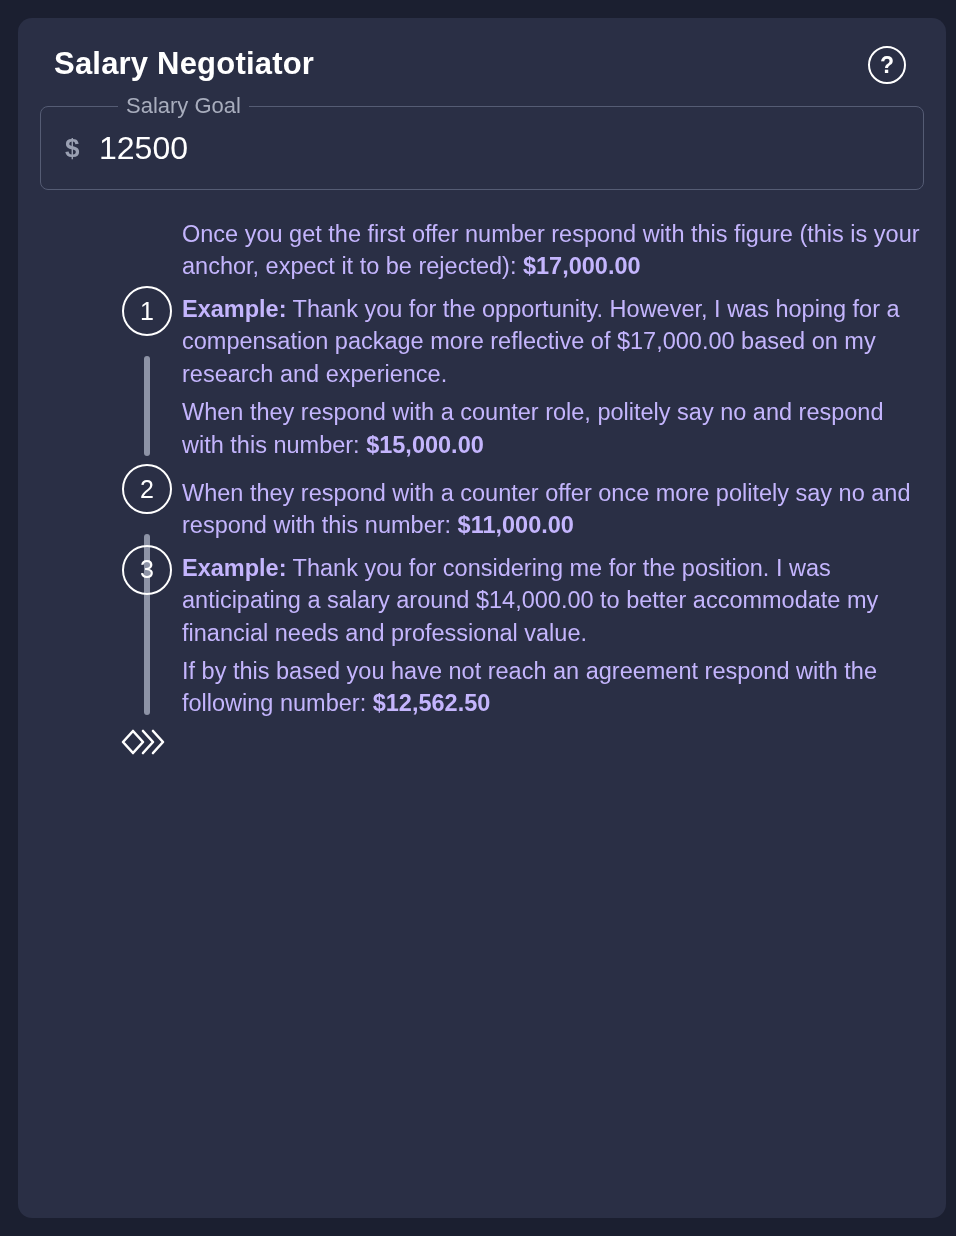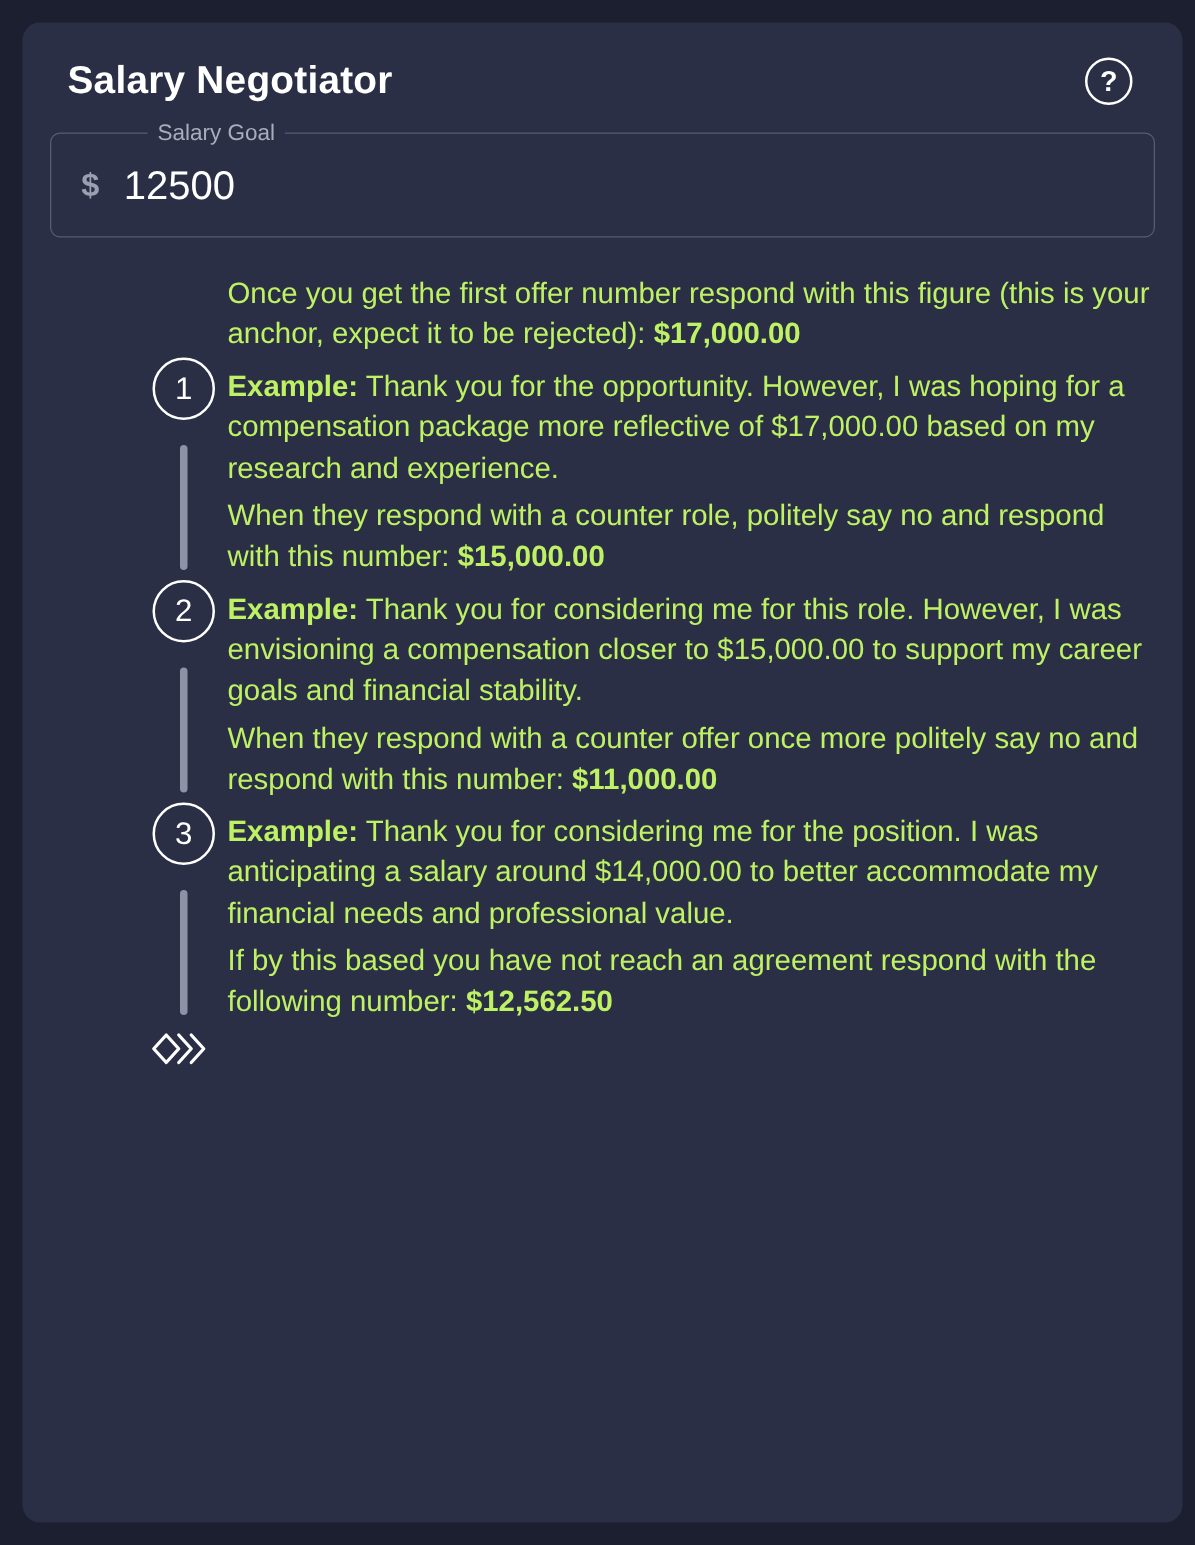--- a/index.html
+++ b/index.html
@@ -70,21 +70,21 @@
     align-items: center;
     padding: 0 24px;
   }
   .field-label {
     position: absolute;
     left: 78px;
     top: -13px;
     background: #2a2f45;
     padding: 0 8px;
     color: #a8adbd;
-    font-size: 18px;
+    font-size: 22px;
     line-height: 26px;
   }
   .currency-icon {
     color: #9aa0b2;
     font-size: 26px;
     font-weight: bold;
     width: 34px;
     flex: none;
   }
   .field-value {
@@ -133,21 +133,21 @@
   }
   .connector {
     position: absolute;
     left: 104px;
     width: 6px;
     background: #8d93a6;
     border-radius: 3px;
   }
   .content {
     flex: 1;
-    color: #bef264;
+    color: #c4b5fd;
     font-size: 23.5px;
     line-height: 1.38;
     padding-bottom: 6px;
   }
   .lead {
     margin: 0 0 10px 0;
   }
   .amount {
     font-weight: bold;
     white-space: nowrap;
@@ -190,21 +190,20 @@
       </div>
     </div>
 
     <div class="step">
       <div class="gutter">
         <div class="marker" style="top:68px;">2</div>
         <div class="connector" style="top:138px; height:100px;"></div>
       </div>
       <div class="content">
         <p class="lead"><span>When they respond with a counter role, politely say no and respond with this number: </span><span class="amount">$15,000.00</span></p>
-        <p class="example-line"><span class="example-tag">Example:</span><span> Thank you for considering me for this role. However, I was envisioning a compensation closer to $15,000.00 to support my career goals and financial stability.</span></p>
       </div>
     </div>
 
     <div class="step">
       <div class="gutter">
         <div class="marker" style="top:68px;">3</div>
         <div class="connector" style="top:138px; height:100px;"></div>
       </div>
       <div class="content">
         <p class="lead"><span>When they respond with a counter offer once more politely say no and respond with this number: </span><span class="amount">$11,000.00</span></p>

